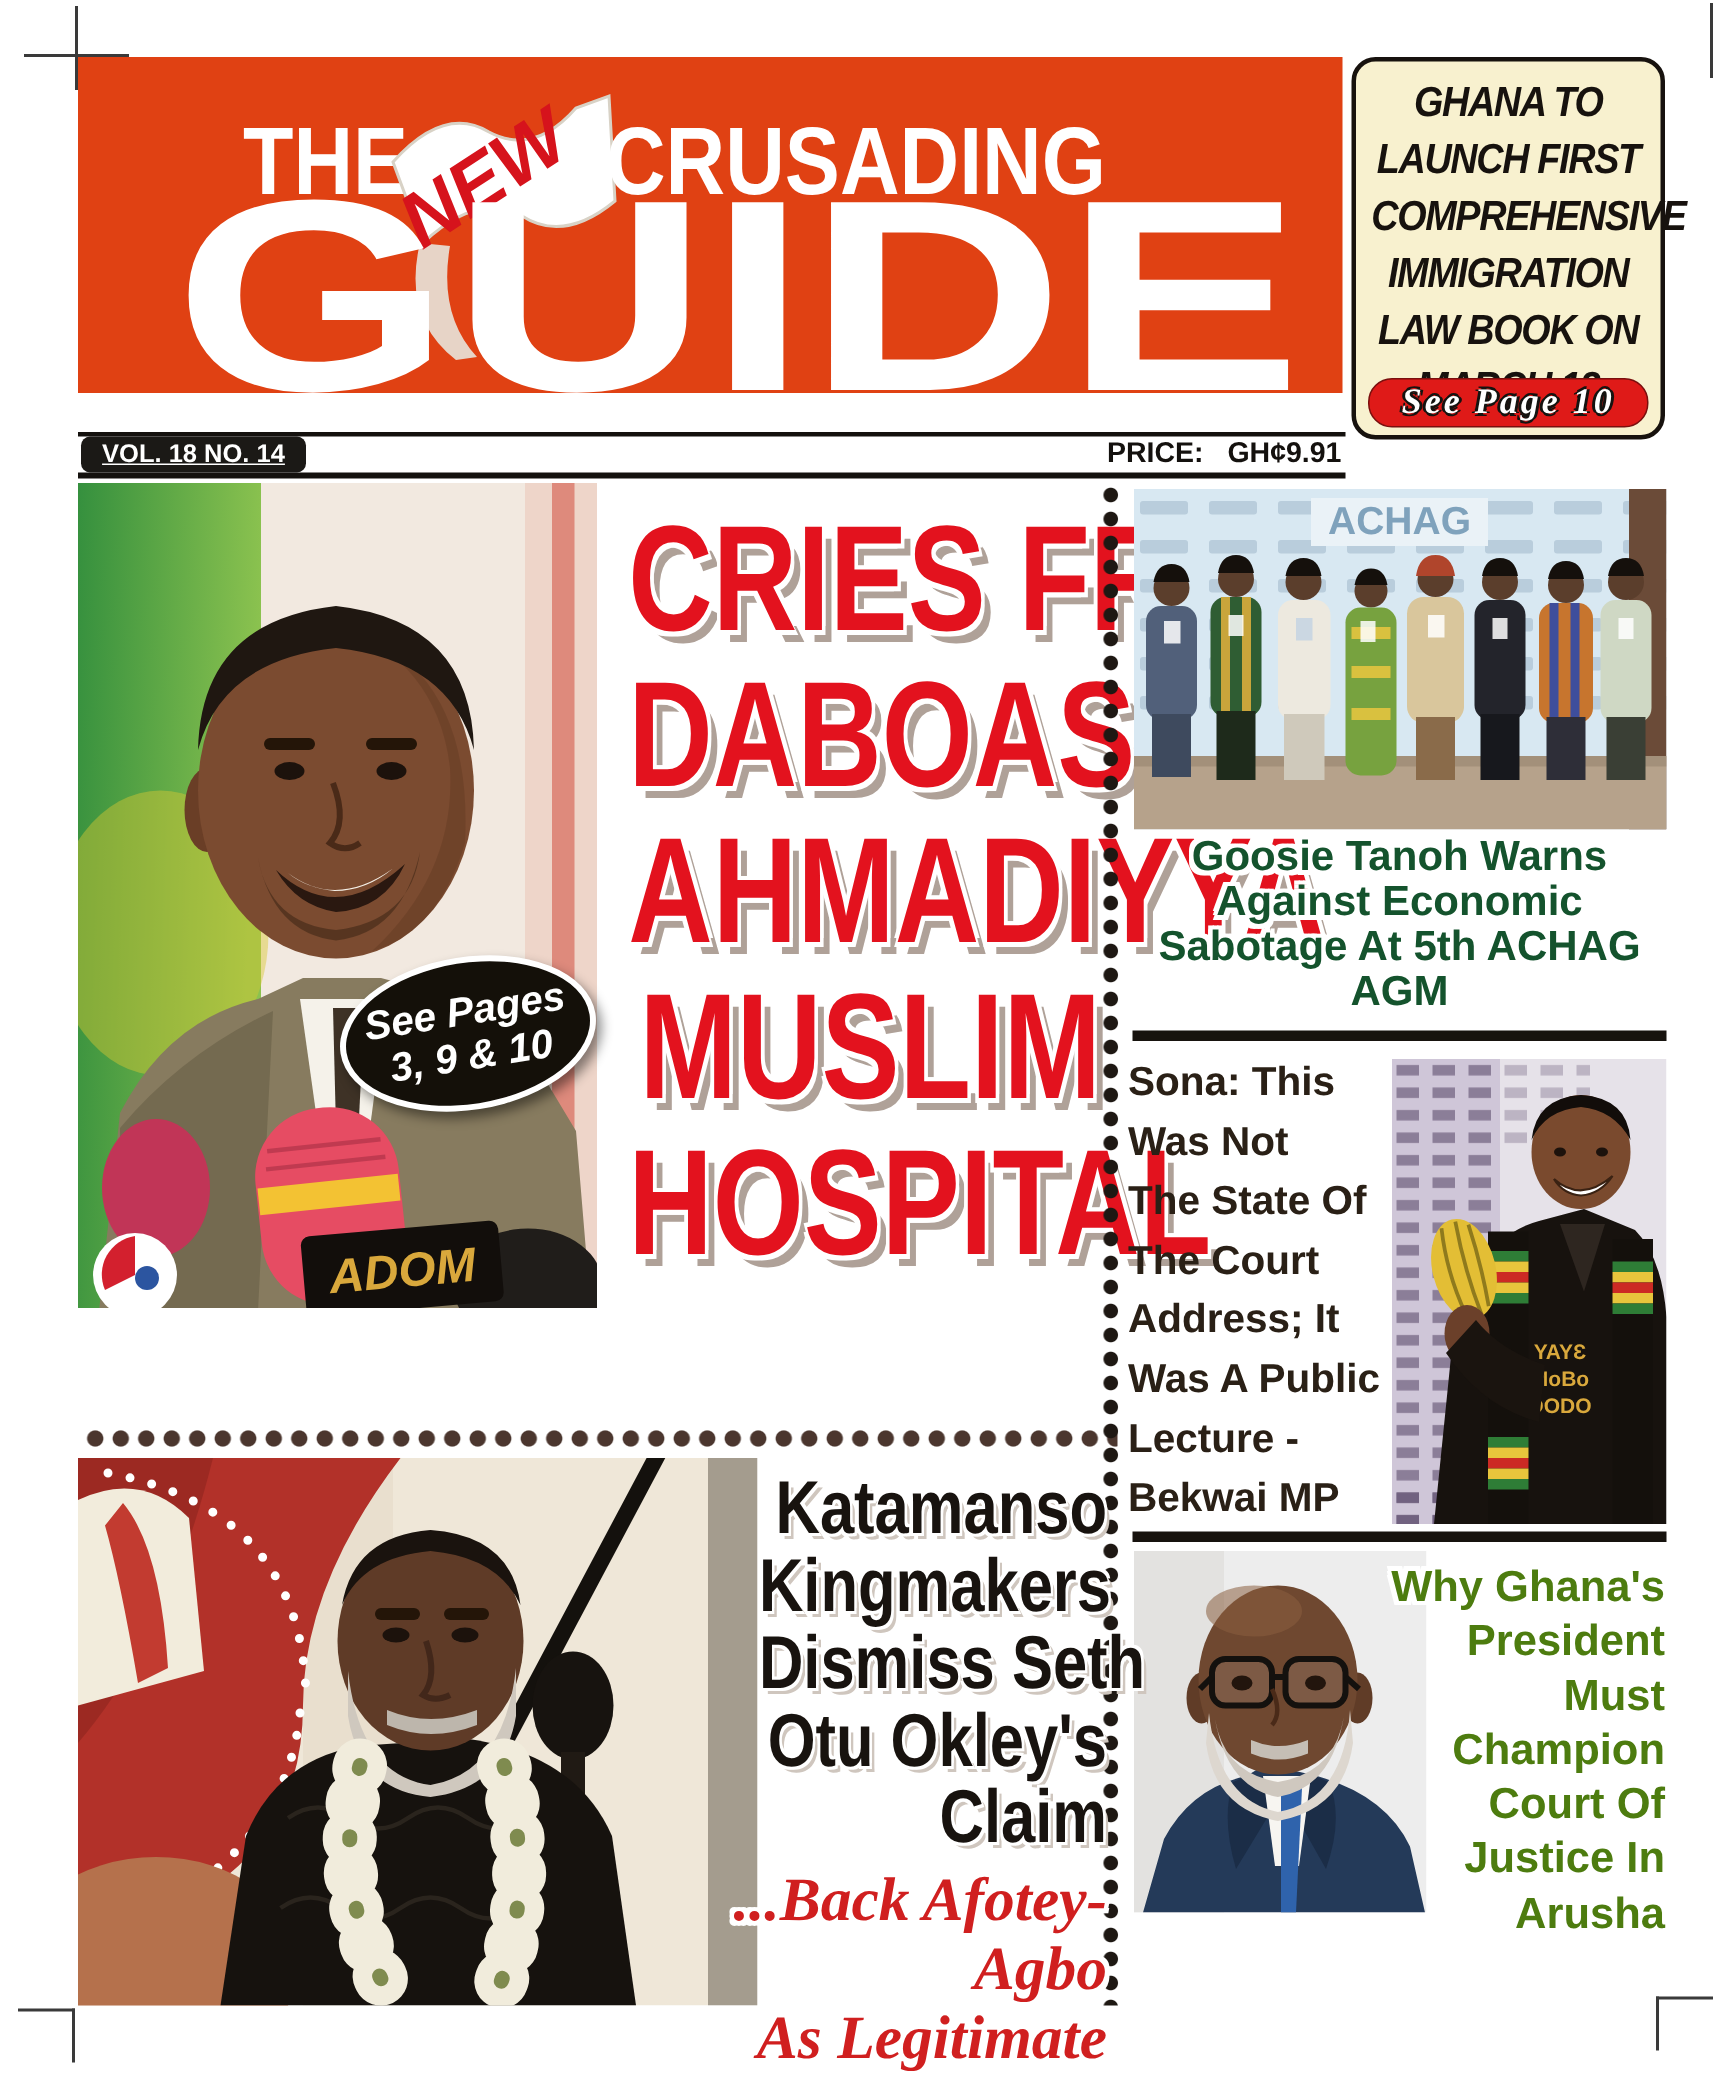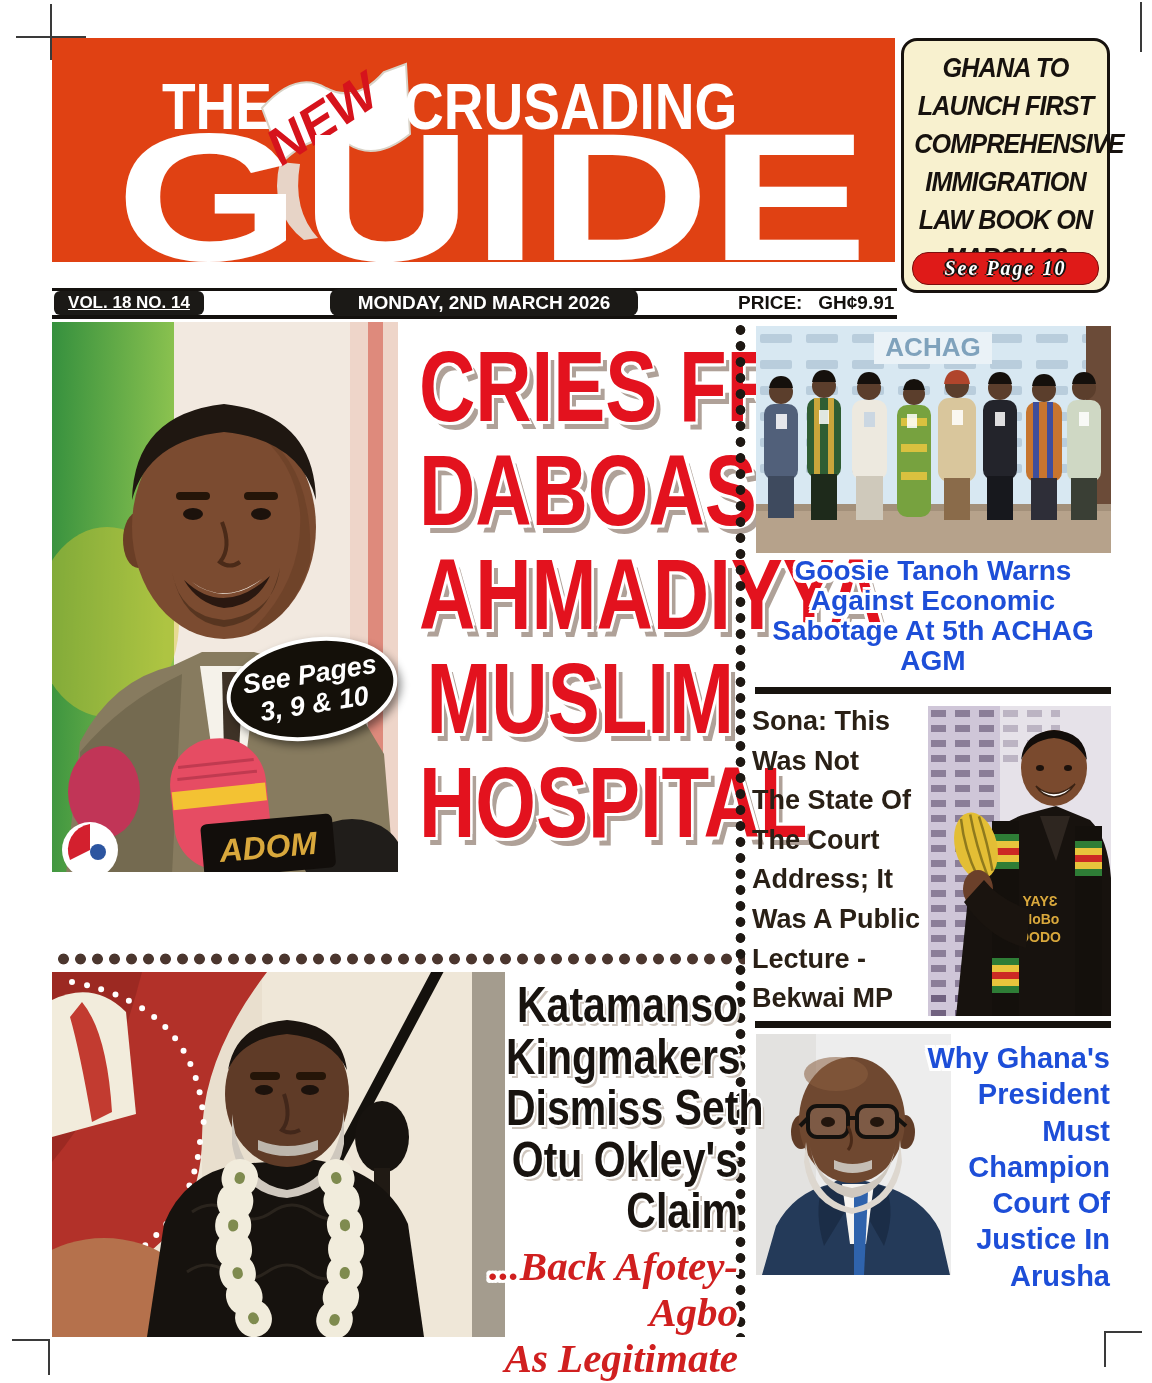--- a/index.html
+++ b/index.html
@@ -14,21 +14,21 @@
              letter-spacing:0px;transform:scaleX(.86);transform-origin:0 50%;white-space:nowrap;}
   .guide-svg{position:absolute;left:40px;top:56px;}
 
   
   .promo{left:901px;top:38px;width:209px;height:255px;background:#F8F1CF;
          border:3px solid #17120E;border-radius:16px;box-sizing:border-box;text-align:center;padding-top:8px;}
   .promo-line{font-style:italic;font-weight:bold;font-size:28px;line-height:38px;color:#17120E;
               white-space:nowrap;transform:scaleX(.9);transform-origin:50% 50%;letter-spacing:-1px;}
   .see-page-pill{position:absolute;left:8px;right:8px;bottom:5px;height:31px;background:#DF1A18;
                  border-radius:16px;border:1px solid #7a0f0e;
-                 font-family:"Liberation Serif",serif;font-style:italic;font-weight:bold;font-size:20px;
+                 font-family:"Liberation Serif",serif;font-style:italic;font-weight:bold;font-size:24px;
                  color:#ffffff;text-align:center;line-height:30px;letter-spacing:2px;
                  text-shadow:-2px 0 0 #151310,2px 0 0 #151310,0 -2px 0 #151310,0 2px 0 #151310;margin-top:28px;}
 
   
   .bar-line{position:absolute;background:#14110E;}
   .badge{position:absolute;background:#1B1916;border-radius:6px;color:#ffffff;font-weight:bold;
          text-align:center;}
   .price{position:absolute;color:#14110E;font-weight:bold;font-size:19px;white-space:nowrap;}
 
   
@@ -50,25 +50,25 @@
   .vdots{left:735px;top:322px;width:11px;height:1015px;
      background-image:radial-gradient(circle,#1E1813 4.5px,rgba(0,0,0,0) 5.2px);
      background-size:11px 16px;background-repeat:repeat-y;}
   .hdots{left:55px;top:952px;width:690px;height:14px;
      background-image:radial-gradient(circle,#4B362E 5px,rgba(0,0,0,0) 5.8px);
      background-size:17px 14px;background-repeat:repeat-x;}
 
   
   .col-divider{position:absolute;left:755px;width:356px;height:7px;background:#17130E;}
   .achag-caption{left:750px;top:556px;width:366px;text-align:center;font-weight:bold;font-size:28px;
-       line-height:30px;color:#1d4ed8;}
+       line-height:30px;color:#14532d;}
   .sona-text{left:752px;top:702px;width:180px;font-weight:bold;font-size:27px;line-height:39.6px;
        color:#2A2016;white-space:nowrap;}
   .arusha-text{left:920px;top:1040px;width:190px;text-align:right;font-weight:bold;font-size:29px;
-       line-height:36.3px;color:#1d4ed8;white-space:nowrap;}
+       line-height:36.3px;color:#4d7c0f;white-space:nowrap;}
 
   
   .kat-head{left:455px;top:980px;width:283px;text-align:right;}
   .kat-head .hl{font-weight:bold;font-size:50px;line-height:51.5px;color:#18130F;white-space:nowrap;
        transform:scaleX(.82);transform-origin:100% 50%;
        text-shadow:-2px -2px 0 #fff,2px -2px 0 #fff,-2px 2px 0 #fff,2px 2px 0 #fff,4px 4px 0 #CFC6BE;}
   .kat-red{left:405px;top:1243px;width:333px;text-align:right;font-family:"Liberation Serif",serif;
        font-style:italic;font-weight:bold;font-size:41px;line-height:46px;color:#D01F1F;}
 </style>
 </head>
@@ -104,21 +104,20 @@
     <div class="promo-line">COMPREHENSIVE</div>
     <div class="promo-line">IMMIGRATION</div>
     <div class="promo-line">LAW BOOK ON</div>
     <div class="promo-line">MARCH 13</div>
     <div class="see-page-pill">See Page 10</div>
   </div>
 
   <div class="bar-line" style="left:52px;top:288px;width:845px;height:3px;"></div>
   <div class="bar-line" style="left:52px;top:315px;width:845px;height:4px;"></div>
   <div class="badge" style="left:54px;top:291px;width:150px;height:24px;font-size:17px;line-height:24px;text-decoration:underline;">VOL. 18 NO. 14</div>
-  <div class="badge" style="left:330px;top:289px;width:308px;height:27px;font-size:19px;line-height:27px;border-radius:8px;">MONDAY, 2ND MARCH 2026</div>
   <div class="price" style="left:738px;top:292px;">
     <span>PRICE:</span>&nbsp;&nbsp;
     <span>GH¢9.91</span>
   </div>
 
   <svg class="abs" style="left:52px;top:322px;" width="346" height="550" viewBox="0 0 346 550">
     <defs>
       <linearGradient id="gLeaf" x1="0" y1="0" x2="1" y2="0.15">
         <stop offset="0" stop-color="#35903E"></stop>
           <stop offset="1" stop-color="#8BC24F"></stop>

